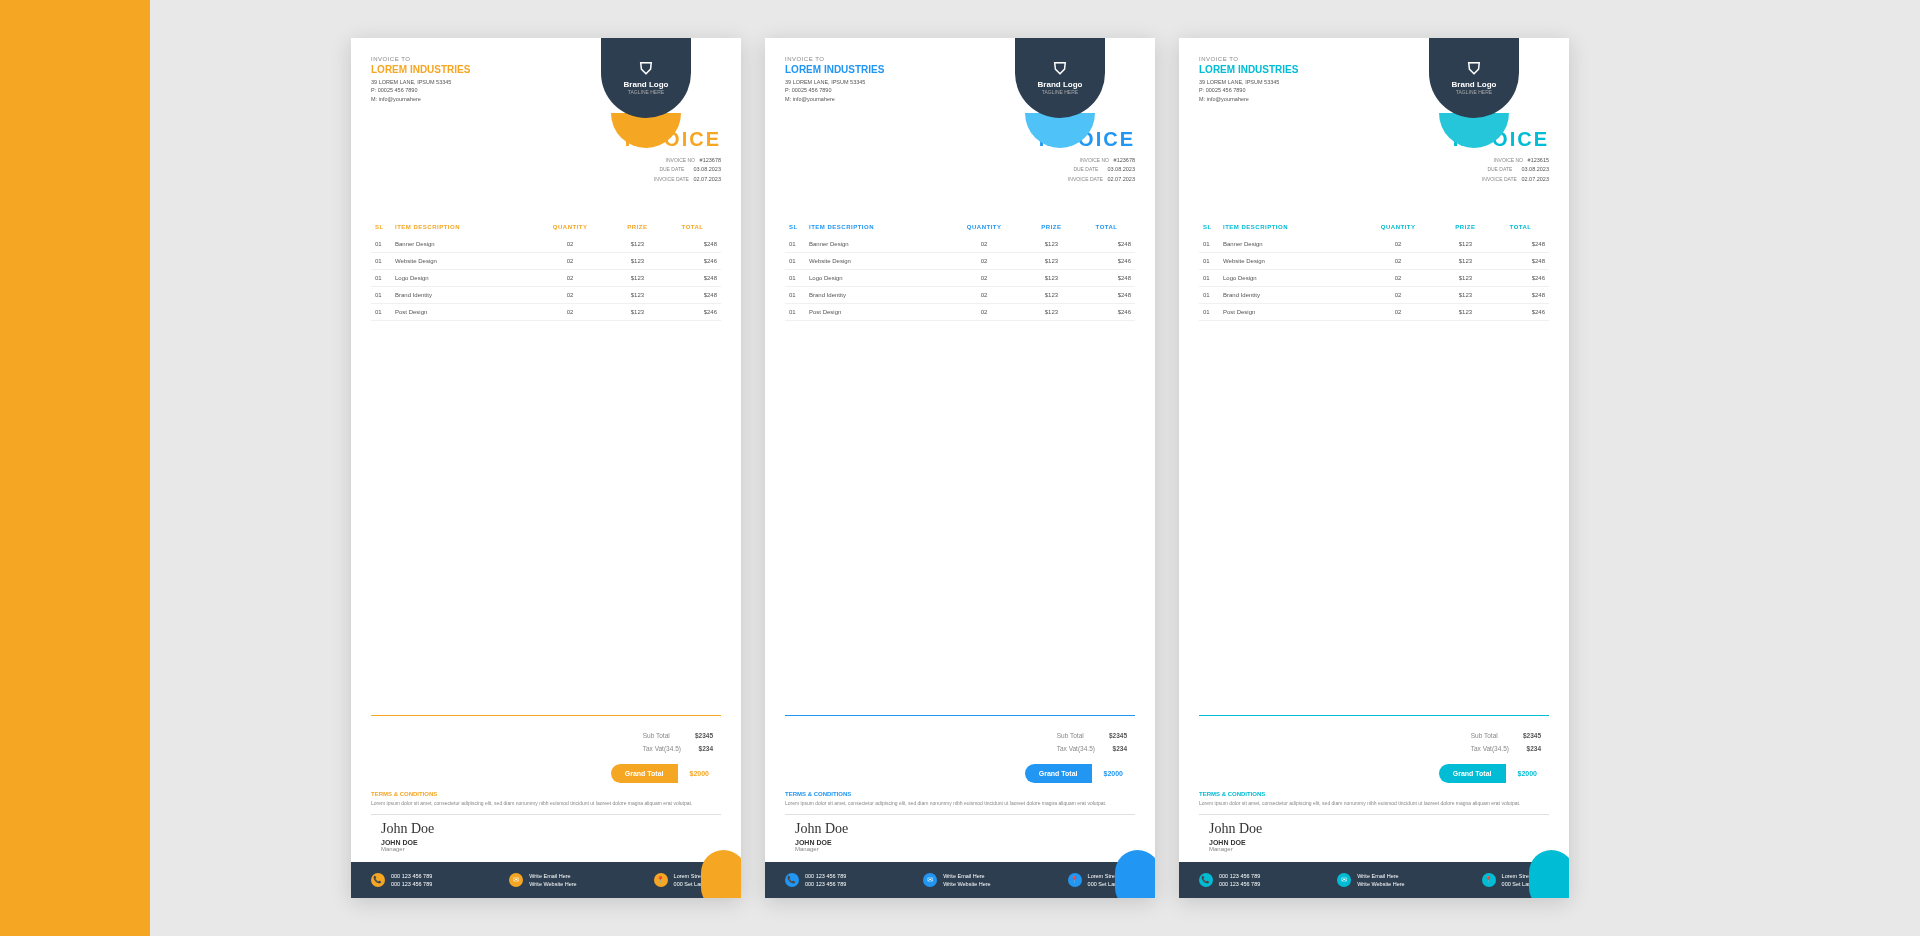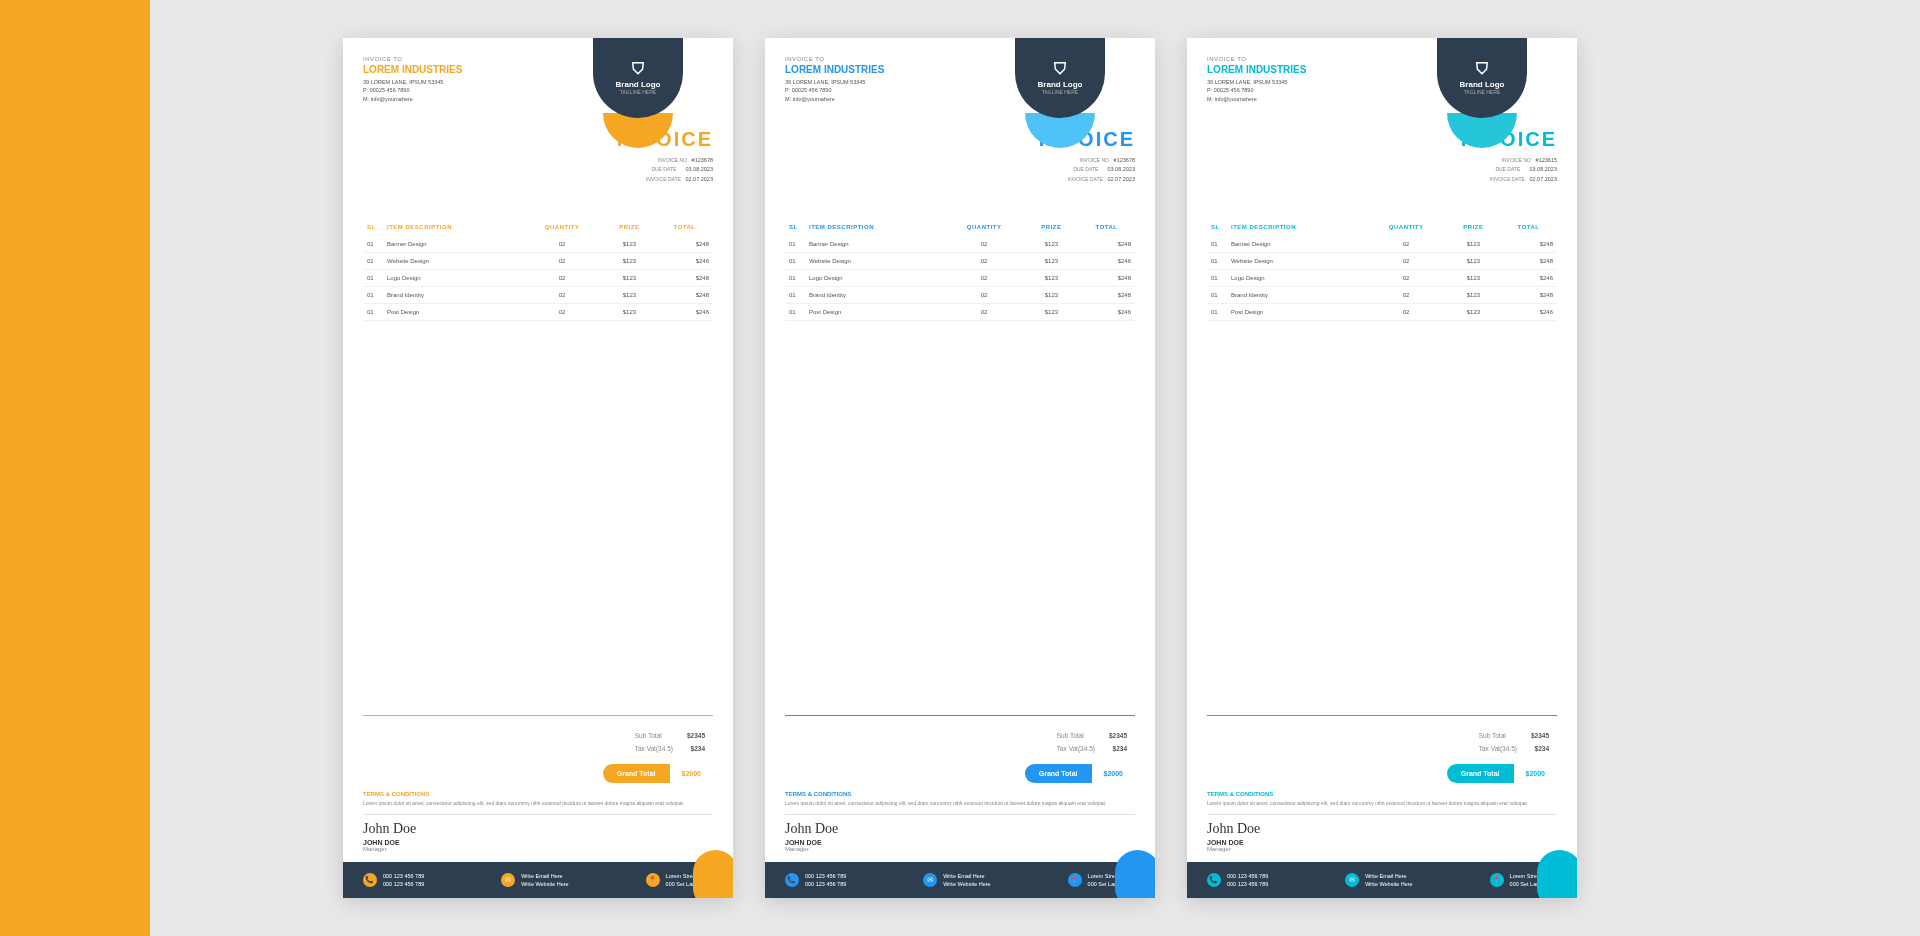--- a/index.html
+++ b/index.html
@@ -18,21 +18,21 @@
       position: absolute;
       left: 0;
       top: 0;
       width: 150px;
       height: 936px;
       background-color: #f5a623;
       z-index: 0;
     }
     .page-wrapper {
       display: flex;
-      gap: 32px;
+      gap: 24px;
       z-index: 1;
       align-items: center;
       justify-content: center;
     }
     .invoice-card {
       background: #fff;
       width: 390px;
       height: 860px;
       box-shadow: 0 4px 20px rgba(0,0,0,0.15);
       display: flex;
@@ -242,20 +242,21 @@
     }
     .terms-text {
       font-size: 5px;
       color: #888;
       line-height: 1.5;
     }
 
     
     .signature-section {
       padding: 6px 20px 10px 20px;
+      margin-left: 10px;
     }
     .signature-name {
       font-size: 14px;
       font-family: cursive;
       color: #333;
     }
     .signature-label {
       font-size: 7px;
       font-weight: bold;
       color: #333;

